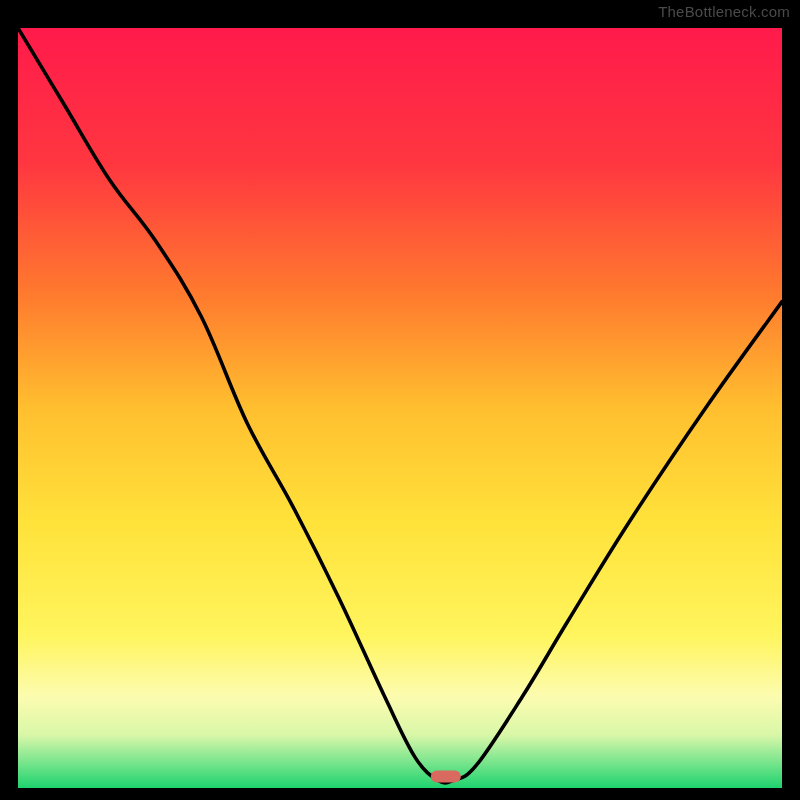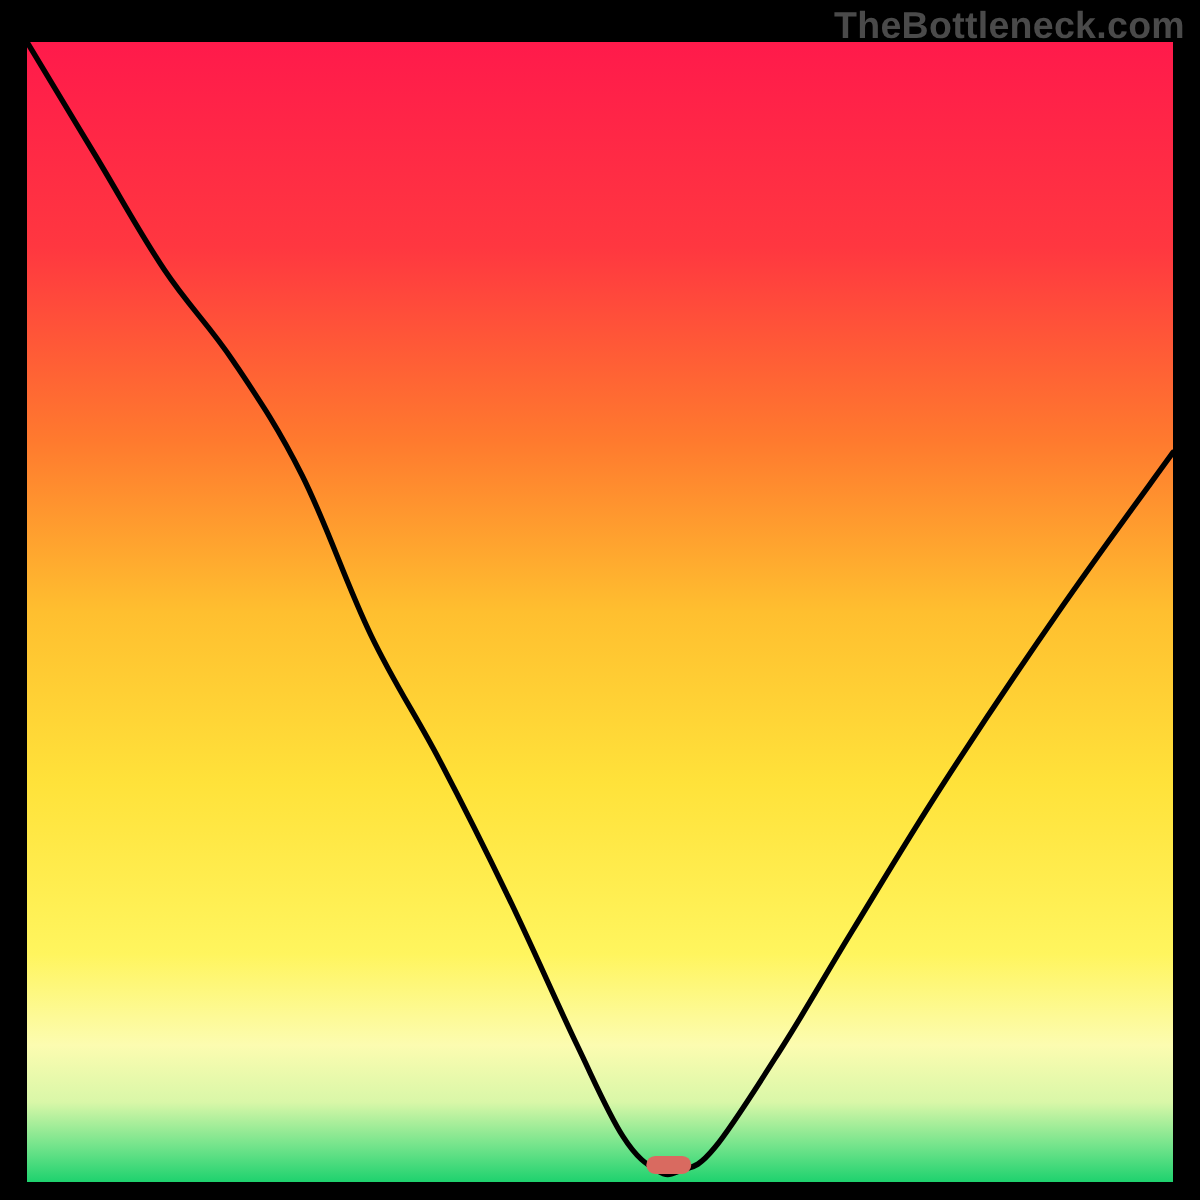--- a/index.html
+++ b/index.html
@@ -15,22 +15,22 @@
     position: relative;
     width: 800px;
     height: 800px;
     background: #000;
   }
   .watermark {
     position: absolute;
     top: 3px;
     right: 10px;
     color: #4a4a4a;
-    font-size: 25px;
-    font-weight: 700;
+    font-size: 15px;
+    font-weight: 400;
     letter-spacing: 0.2px;
   }
   .plot {
     position: absolute;
     left: 18px;
     top: 28px;
     width: 764px;
     height: 760px;
   }
   .plot svg {

